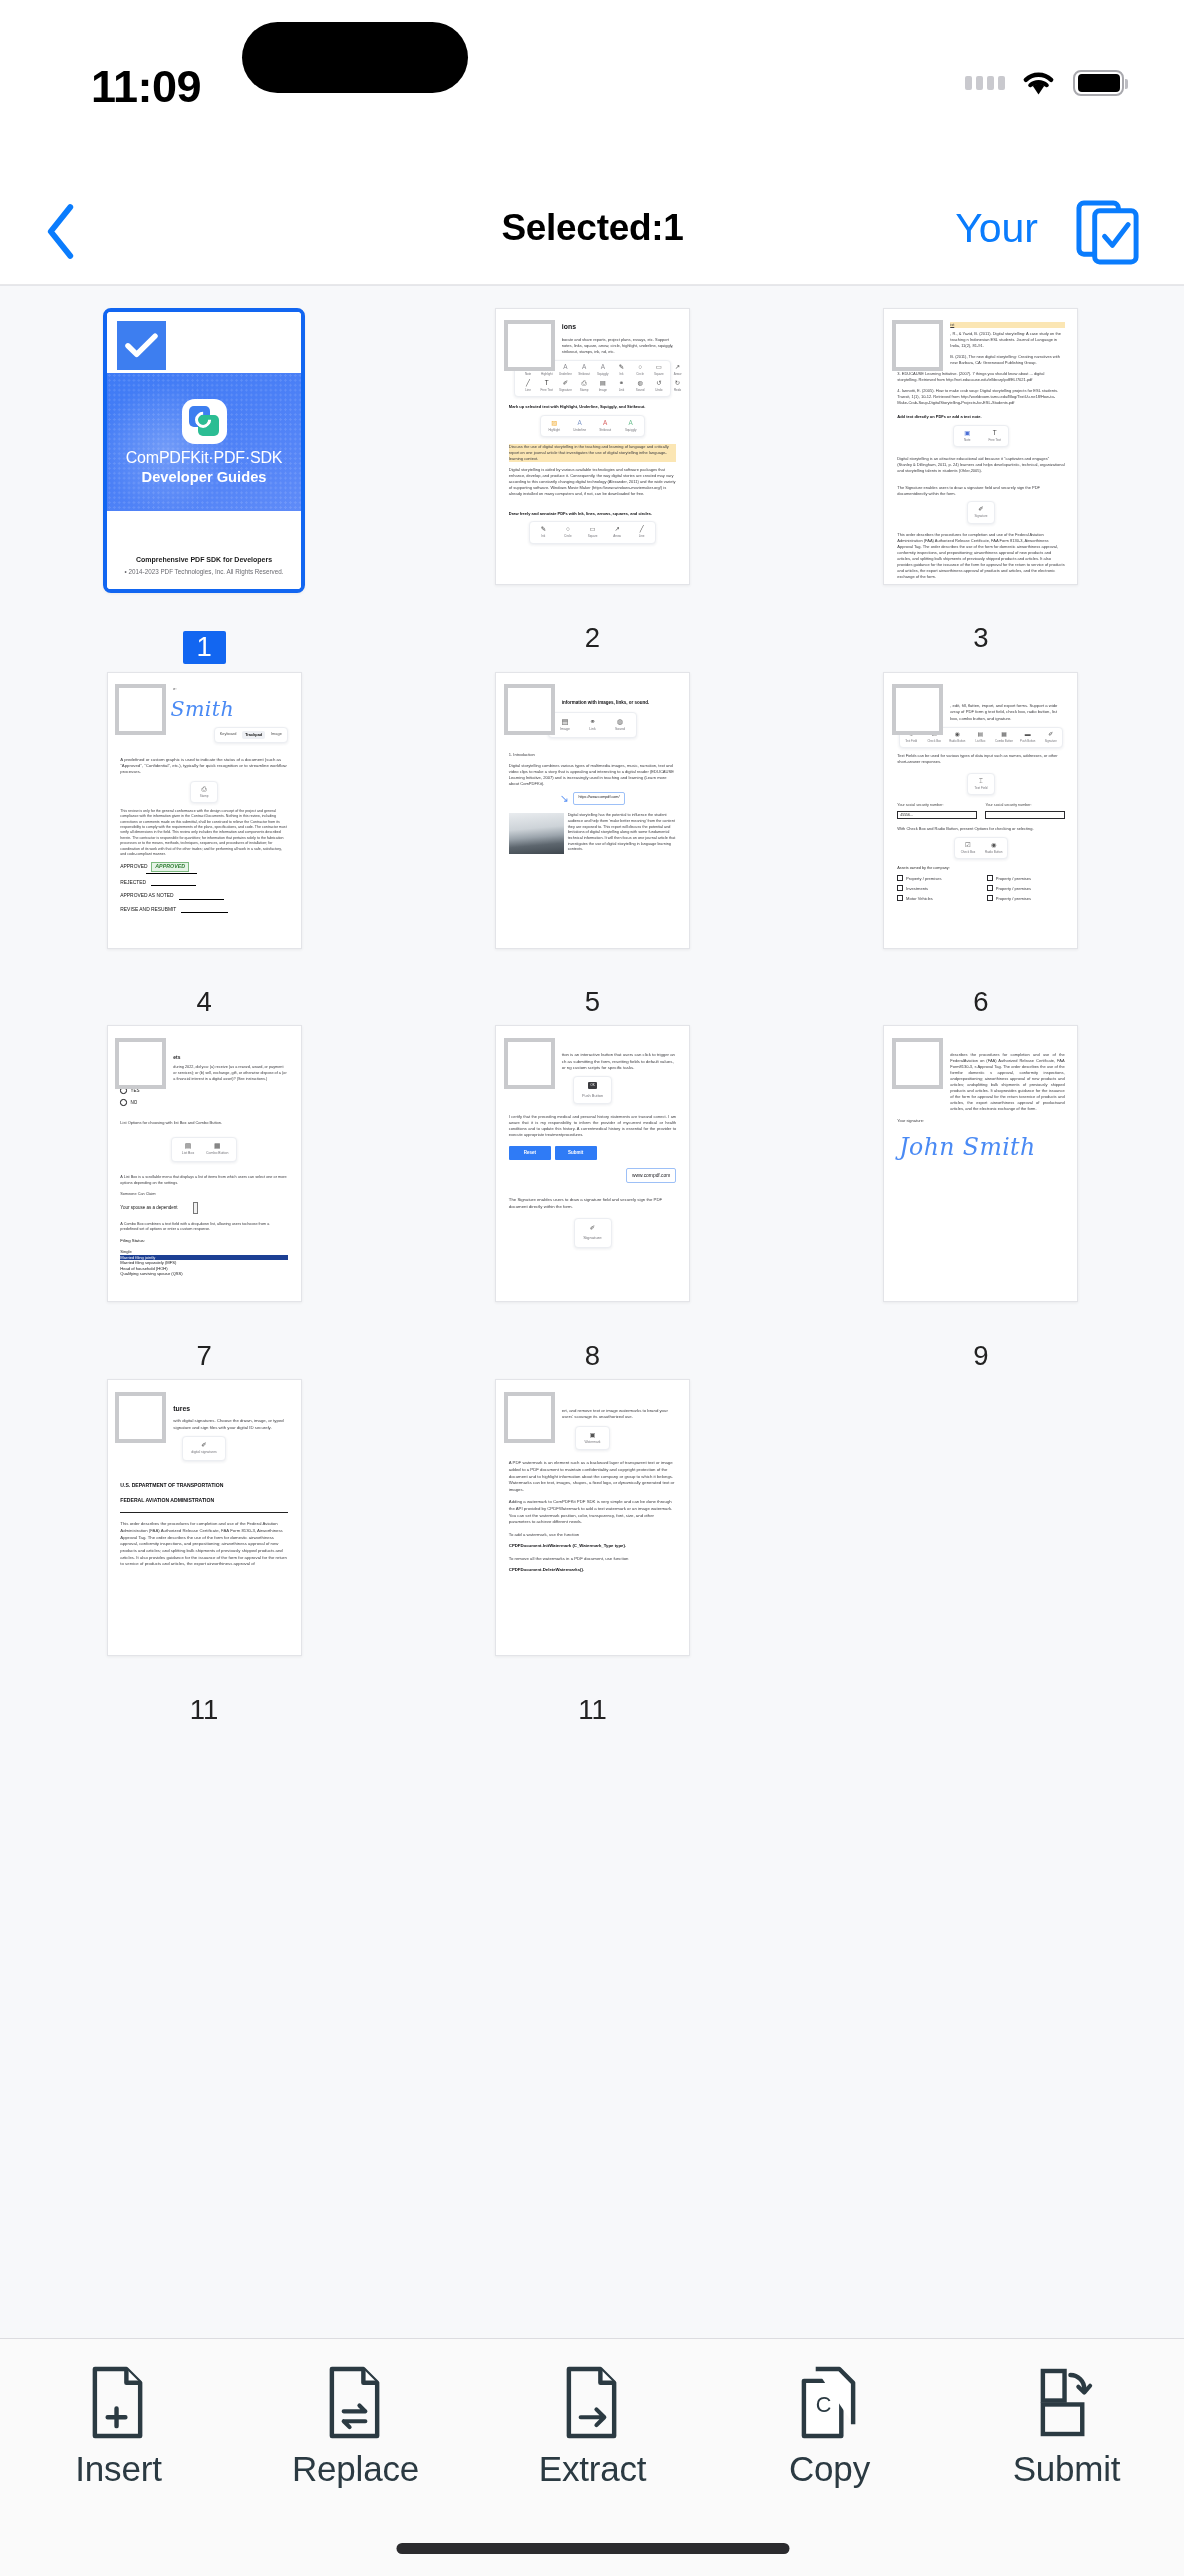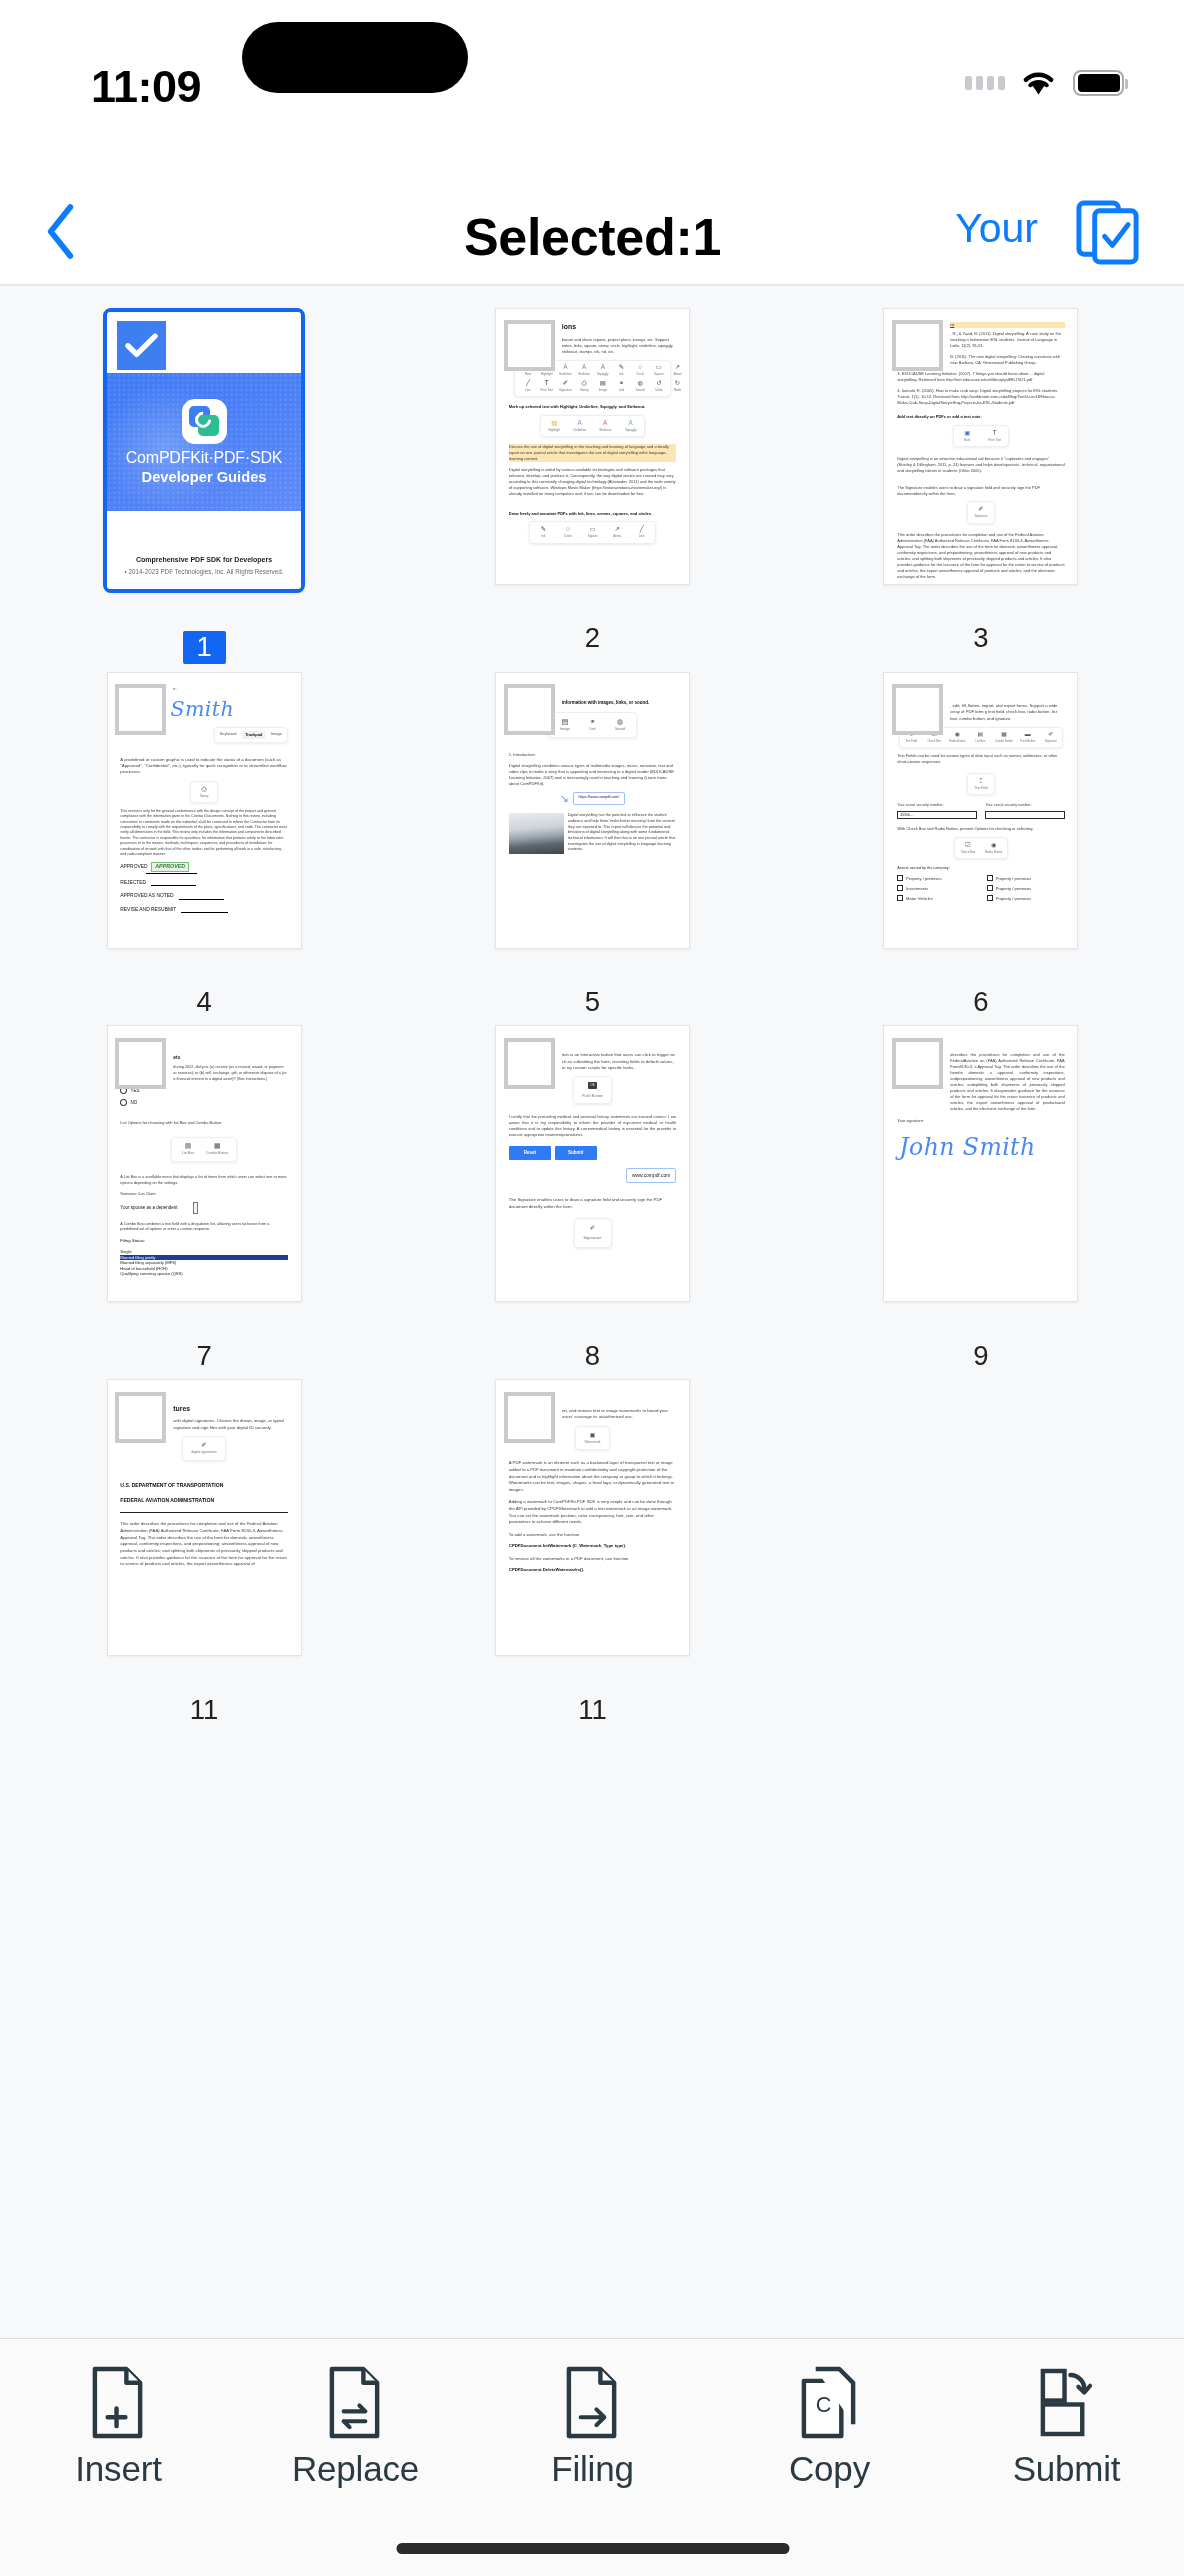--- a/index.html
+++ b/index.html
@@ -45,21 +45,21 @@
   .navbar{
     height:108px; position:relative; background:#fff;
     border-bottom:1px solid #e8e8ea;
   }
   .nav-back{
     position:absolute; left:25.5px; top:19.6px; width:69px; height:69px;
     display:flex; align-items:center; justify-content:center; cursor:pointer;
   }
   .nav-title{
     position:absolute; left:0; right:0; top:29.5px; text-align:center;
-    font-size:52px; font-weight:600; color:#000; letter-spacing:-0.3px;
+    font-size:37px; font-weight:600; color:#000; letter-spacing:-0.3px;
   }
   .nav-done{
     position:absolute; right:147px; top:27.5px;
     font-size:41px; color:#0a7cfd; font-weight:400; cursor:pointer;
   }
   .nav-selall{
     position:absolute; right:41px; top:21.6px; width:71px; height:67px; cursor:pointer;
   }
 
   
@@ -743,21 +743,21 @@
     </svg>
     <span class="bb-label">Replace</span>
   </div>
 
   <div class="bb-item">
     <svg width="63" height="75" viewBox="0 0 64 76">
       <path d="M8 4 L40 4 L54 18 L54 72 L8 72 Z" fill="none" stroke="#2b3a42" stroke-width="4.5" stroke-linejoin="round"></path>
       <path d="M40 4 L40 18 L54 18" fill="#fff" stroke="#2b3a42" stroke-width="4.5" stroke-linejoin="round"></path>
       <path d="M20 53 L44 53 M36 45 L44 53 L36 61" stroke="#2b3a42" stroke-width="4.2" fill="none" stroke-linecap="round" stroke-linejoin="round"></path>
     </svg>
-    <span class="bb-label">Filing</span>
+    <span class="bb-label">Extract</span>
   </div>
 
   <div class="bb-item">
     <svg width="63" height="75" viewBox="0 0 64 76">
       <path d="M6 16 L30 16 L44 30 L44 72 L6 72 Z" fill="#fff" stroke="#2b3a42" stroke-width="4.5" stroke-linejoin="round"></path>
       <path d="M18 4 L42 4 L56 18 L56 60" fill="#fff" stroke="#2b3a42" stroke-width="4.5" stroke-linejoin="round"></path>
       <text x="26" y="48" font-family="Liberation Sans, sans-serif" font-size="22" fill="#2b3a42" text-anchor="middle">C</text>
     </svg>
     <span class="bb-label">Copy</span>
   </div>

